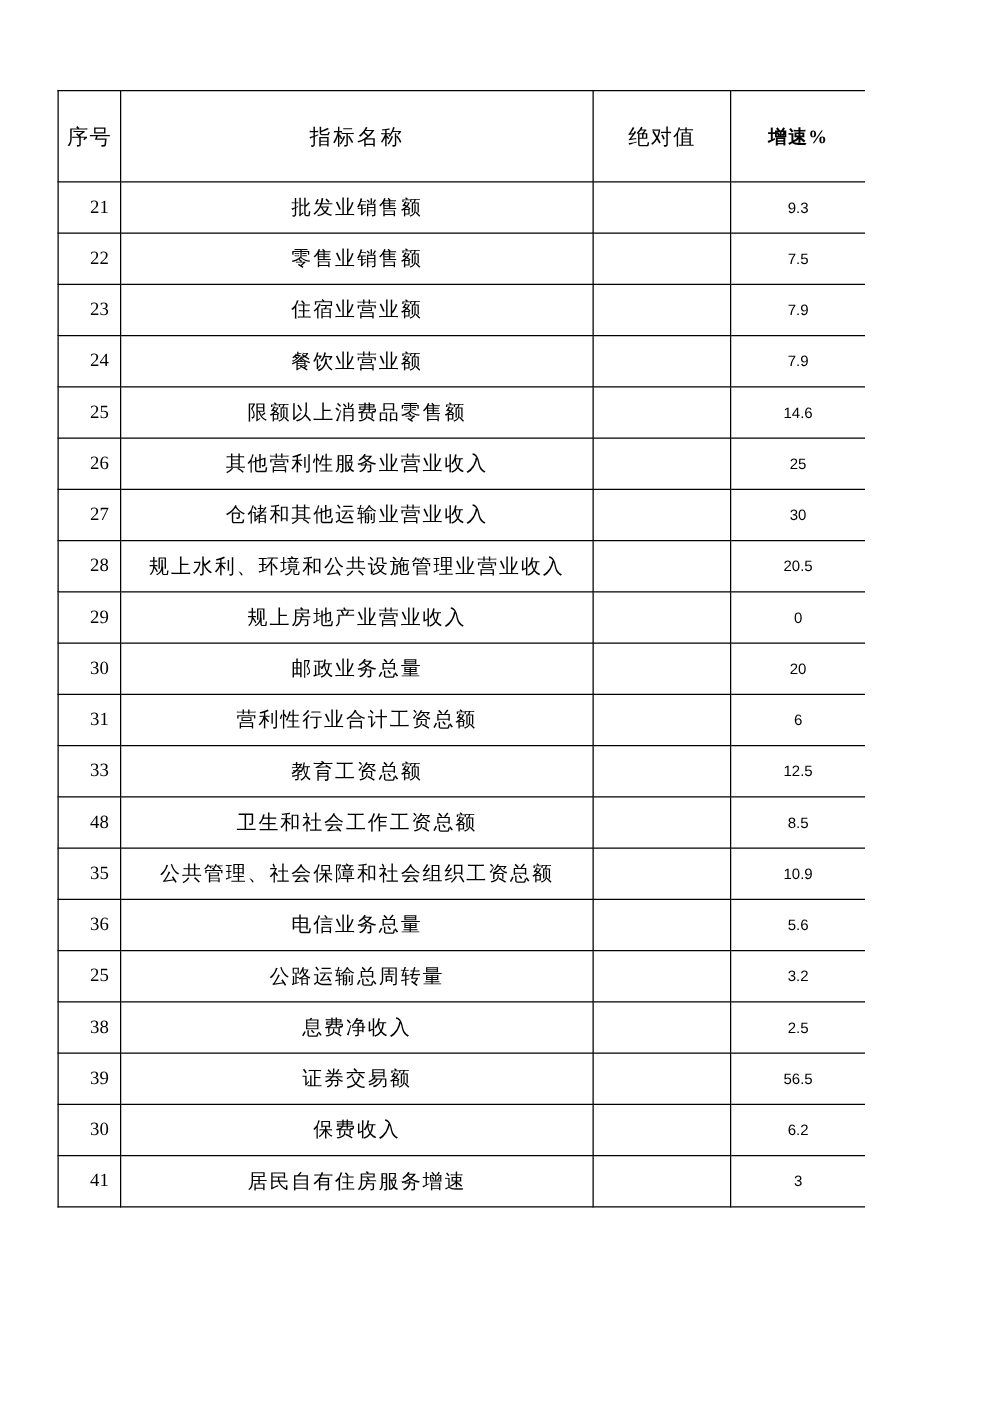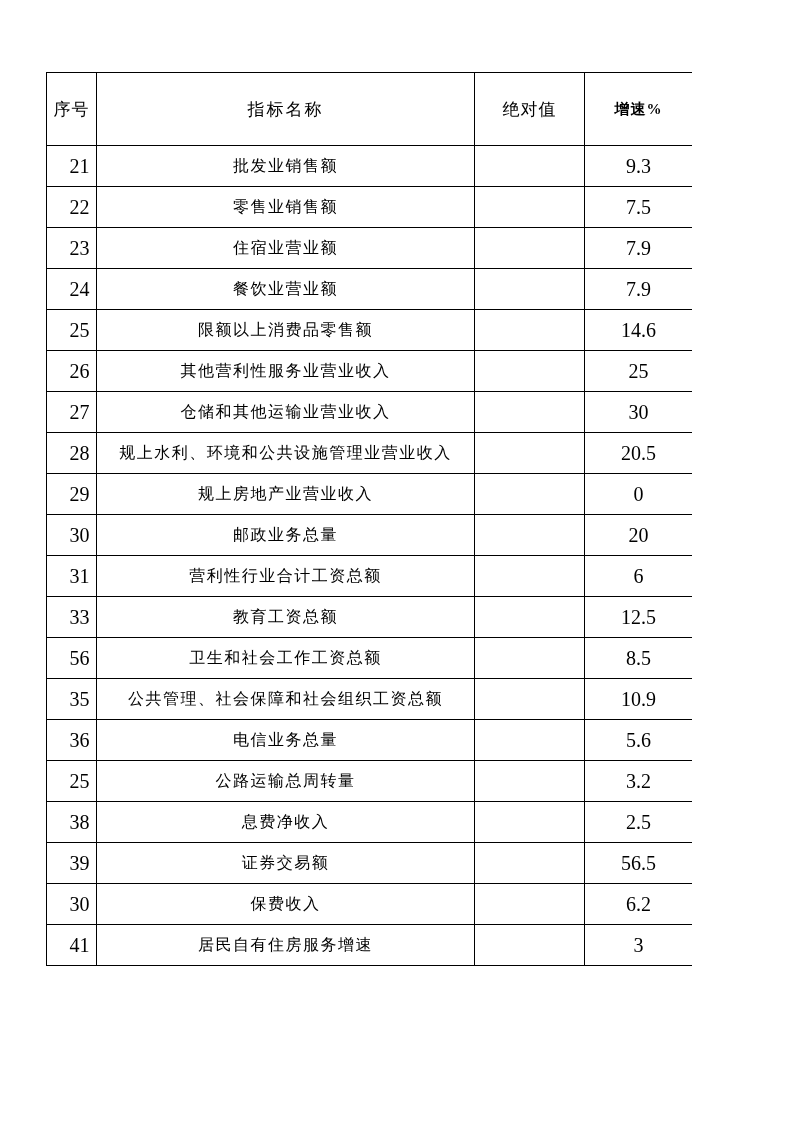--- a/index.html
+++ b/index.html
@@ -64,33 +64,33 @@
   }
   thead td.head-name {
     letter-spacing: 2px;
     margin-top: 44px;
   }
   tbody td {
     height: 40px;
     font-size: 16px;
   }
   tbody td.seq {
-    font-size: 20px;
+    font-size: 15px;
     padding-left: 16px;
   }
   tbody td.name {
     letter-spacing: 1.5px;
     padding: 0 4px;
   }
   tbody td.abs {
     font-size: 15px;
   }
   tbody td.rate {
-    font-size: 20px;
-    font-family: Liberation Serif, serif;
+    font-size: 12px;
+    font-family: Liberation Sans, sans-serif;
   }
 </style>
 </head>
 <body>
 
 <div class="page">
   <div class="table-wrap">
     <table class="data-table">
       <colgroup>
         <col class="c-seq">
@@ -173,21 +173,21 @@
             <td class="abs"></td>
             <td class="rate">6</td>
           </tr>
           <tr>
             <td class="seq">33</td>
             <td class="name">教育工资总额</td>
             <td class="abs"></td>
             <td class="rate">12.5</td>
           </tr>
           <tr>
-            <td class="seq">56</td>
+            <td class="seq">48</td>
             <td class="name">卫生和社会工作工资总额</td>
             <td class="abs"></td>
             <td class="rate">8.5</td>
           </tr>
           <tr>
             <td class="seq">35</td>
             <td class="name">公共管理、社会保障和社会组织工资总额</td>
             <td class="abs"></td>
             <td class="rate">10.9</td>
           </tr>

